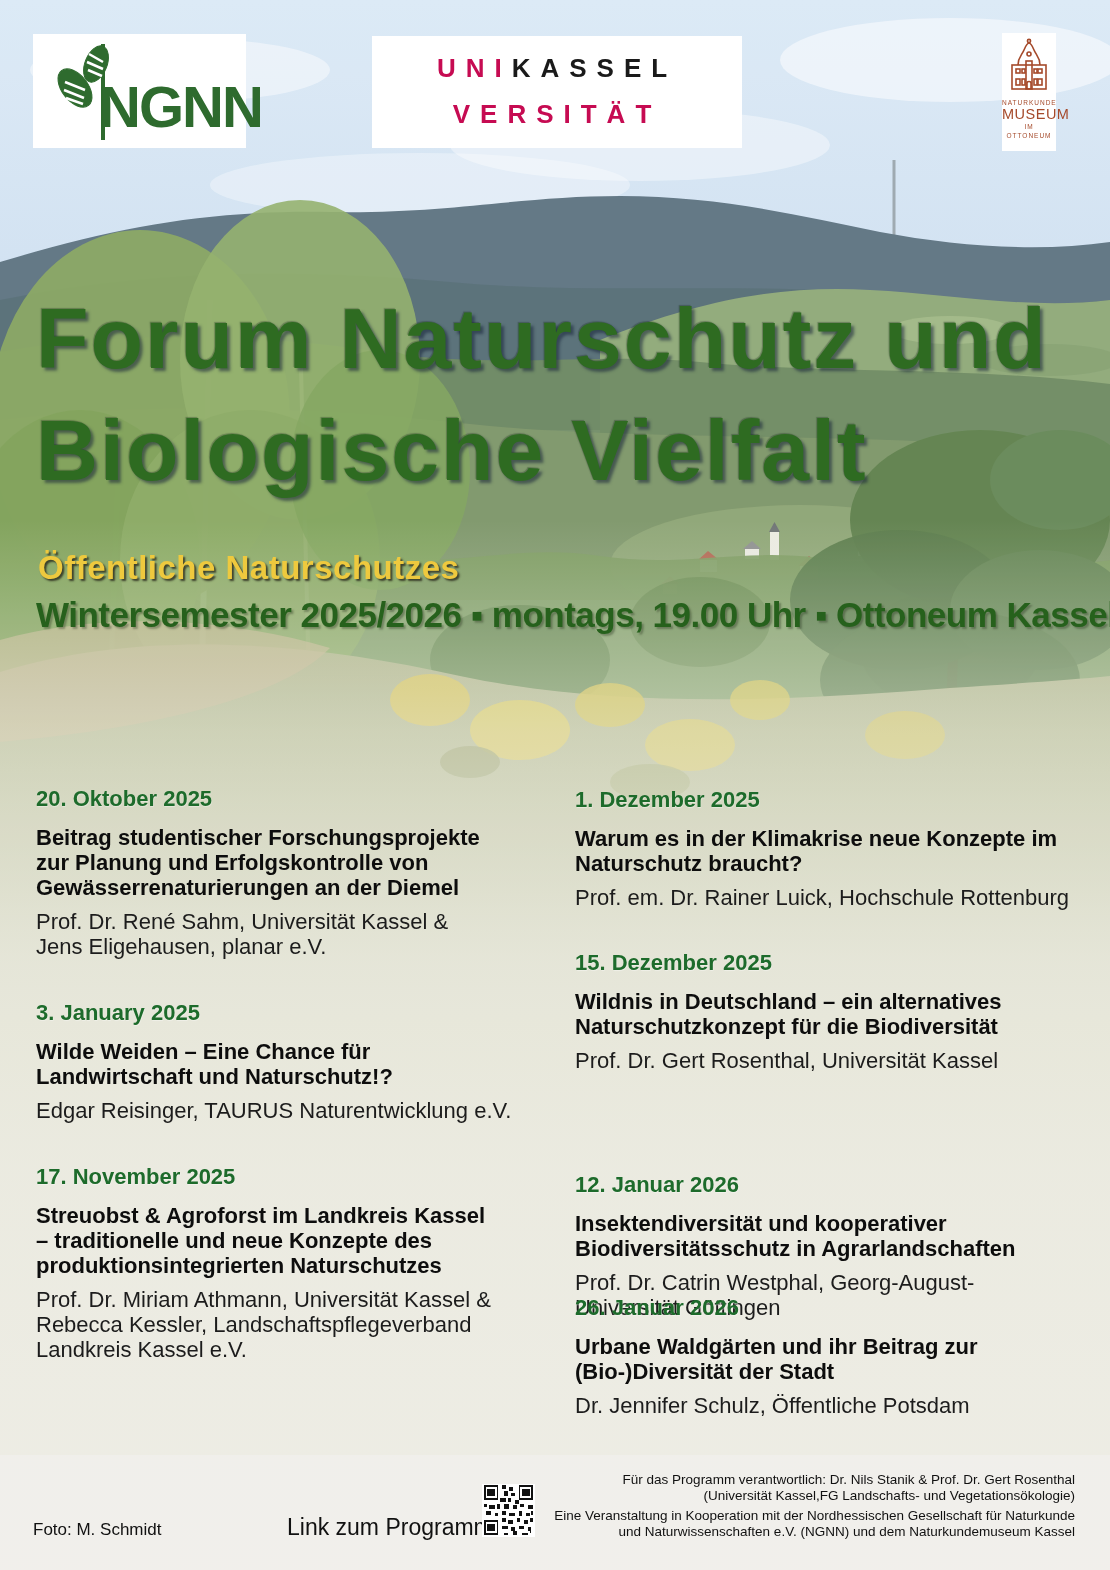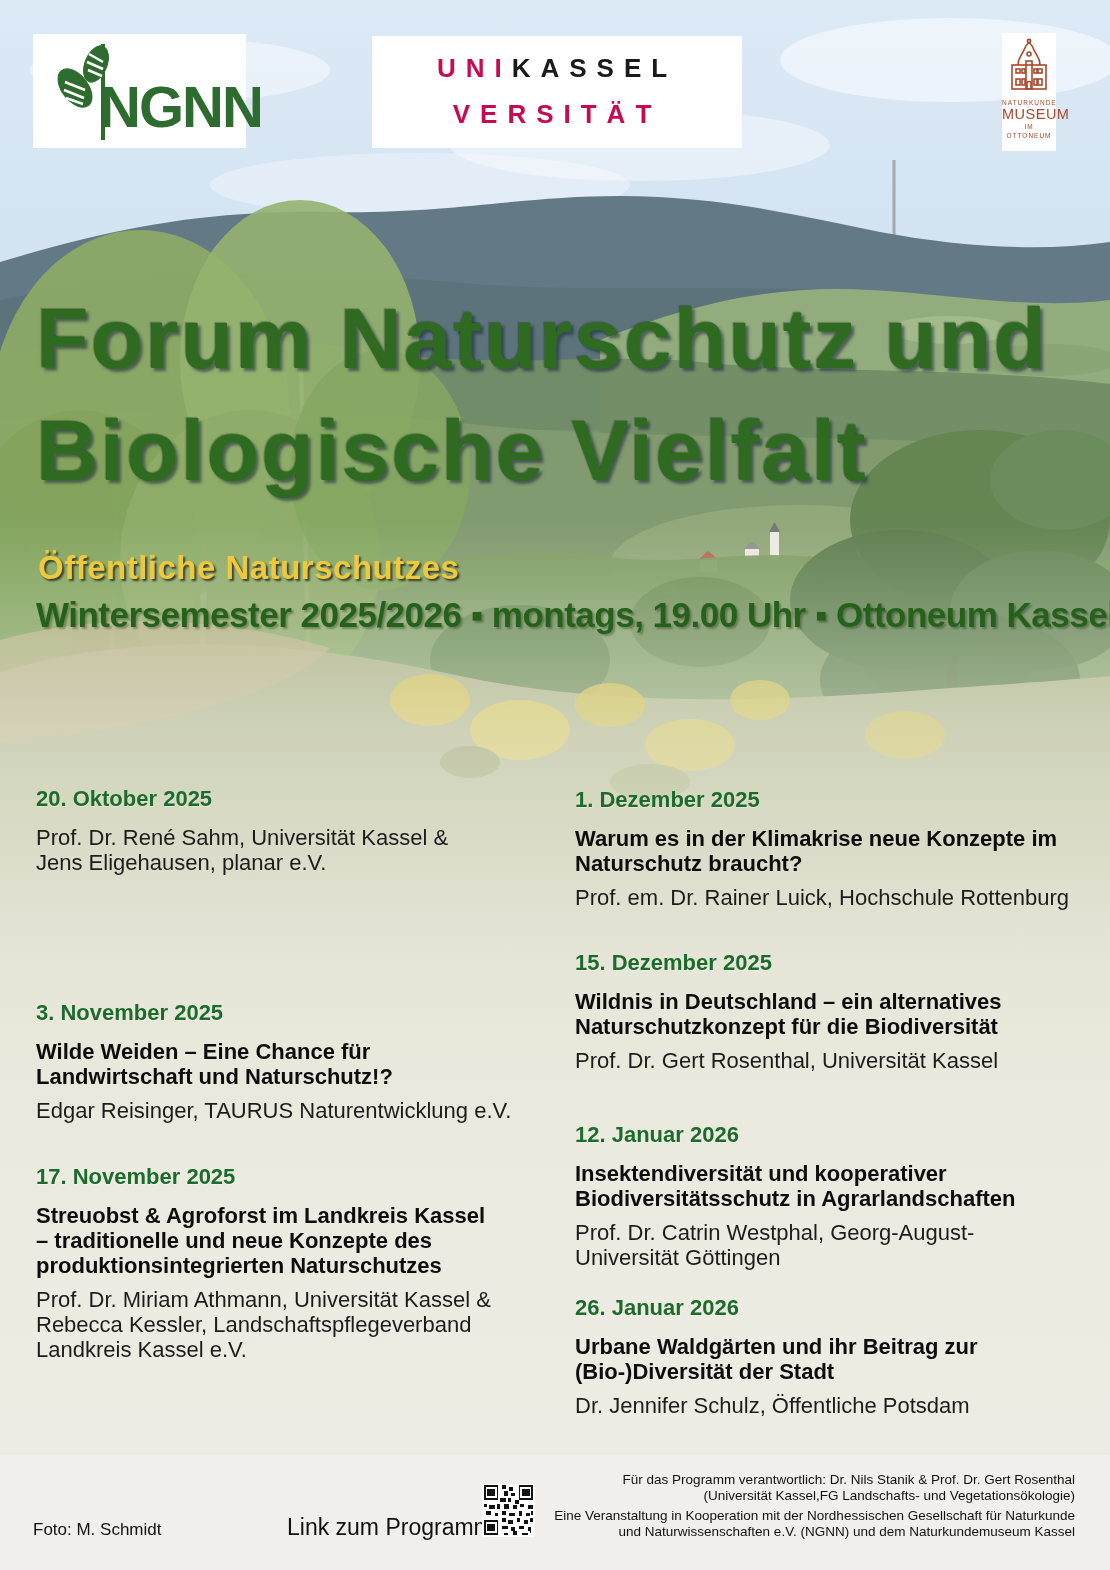--- a/index.html
+++ b/index.html
@@ -223,44 +223,45 @@
     <div class="museum-l2">MUSEUM</div>
     <div class="museum-l3">IM OTTONEUM</div>
   </div>
 
   <h1 class="main-title" style="margin:0;">Forum Naturschutz und<br>Biologische Vielfalt</h1>
   <div class="subtitle">Öffentliche Naturschutzes</div>
   <div class="info-line">Wintersemester 2025/2026 ▪ montags, 19.00 Uhr ▪ Ottoneum Kassel</div>
 
   <div class="event ev-left" style="top:786px">
     <div class="ev-date">20. Oktober 2025</div>
+    <div class="ev-title">Beitrag studentischer Forschungsprojekte<br>zur Planung und Erfolgskontrolle von<br>Gewässerrenaturierungen an der Diemel</div>
     <div class="ev-speaker">Prof. Dr. René Sahm, Universität Kassel &amp;<br>Jens Eligehausen, planar e.V.</div>
   </div>
   <div class="event ev-left" style="top:1000px">
-    <div class="ev-date">3. November 2025</div>
+    <div class="ev-date">3. January 2025</div>
     <div class="ev-title">Wilde Weiden – Eine Chance für<br>Landwirtschaft und Naturschutz!?</div>
     <div class="ev-speaker">Edgar Reisinger, TAURUS Naturentwicklung e.V.</div>
   </div>
   <div class="event ev-left" style="top:1164px">
     <div class="ev-date">17. November 2025</div>
     <div class="ev-title">Streuobst &amp; Agroforst im Landkreis Kassel<br>– traditionelle und neue Konzepte des<br>produktionsintegrierten Naturschutzes</div>
     <div class="ev-speaker">Prof. Dr. Miriam Athmann, Universität Kassel &amp;<br>Rebecca Kessler, Landschaftspflegeverband<br>Landkreis Kassel e.V.</div>
   </div>
 
   <div class="event ev-right" style="top:787px">
     <div class="ev-date">1. Dezember 2025</div>
     <div class="ev-title">Warum es in der Klimakrise neue Konzepte im<br>Naturschutz braucht?</div>
     <div class="ev-speaker">Prof. em. Dr. Rainer Luick, Hochschule Rottenburg</div>
   </div>
   <div class="event ev-right" style="top:950px">
     <div class="ev-date">15. Dezember 2025</div>
     <div class="ev-title">Wildnis in Deutschland – ein alternatives<br>Naturschutzkonzept für die Biodiversität</div>
     <div class="ev-speaker">Prof. Dr. Gert Rosenthal, Universität Kassel</div>
   </div>
-  <div class="event ev-right" style="top:1122px">
+  <div class="event ev-right" style="top:1172px">
     <div class="ev-date">12. Januar 2026</div>
     <div class="ev-title">Insektendiversität und kooperativer<br>Biodiversitätsschutz in Agrarlandschaften</div>
     <div class="ev-speaker">Prof. Dr. Catrin Westphal, Georg-August-<br>Universität Göttingen</div>
   </div>
   <div class="event ev-right" style="top:1295px">
     <div class="ev-date">26. Januar 2026</div>
     <div class="ev-title">Urbane Waldgärten und ihr Beitrag zur<br>(Bio-)Diversität der Stadt</div>
     <div class="ev-speaker">Dr. Jennifer Schulz, Öffentliche Potsdam</div>
   </div>
 

